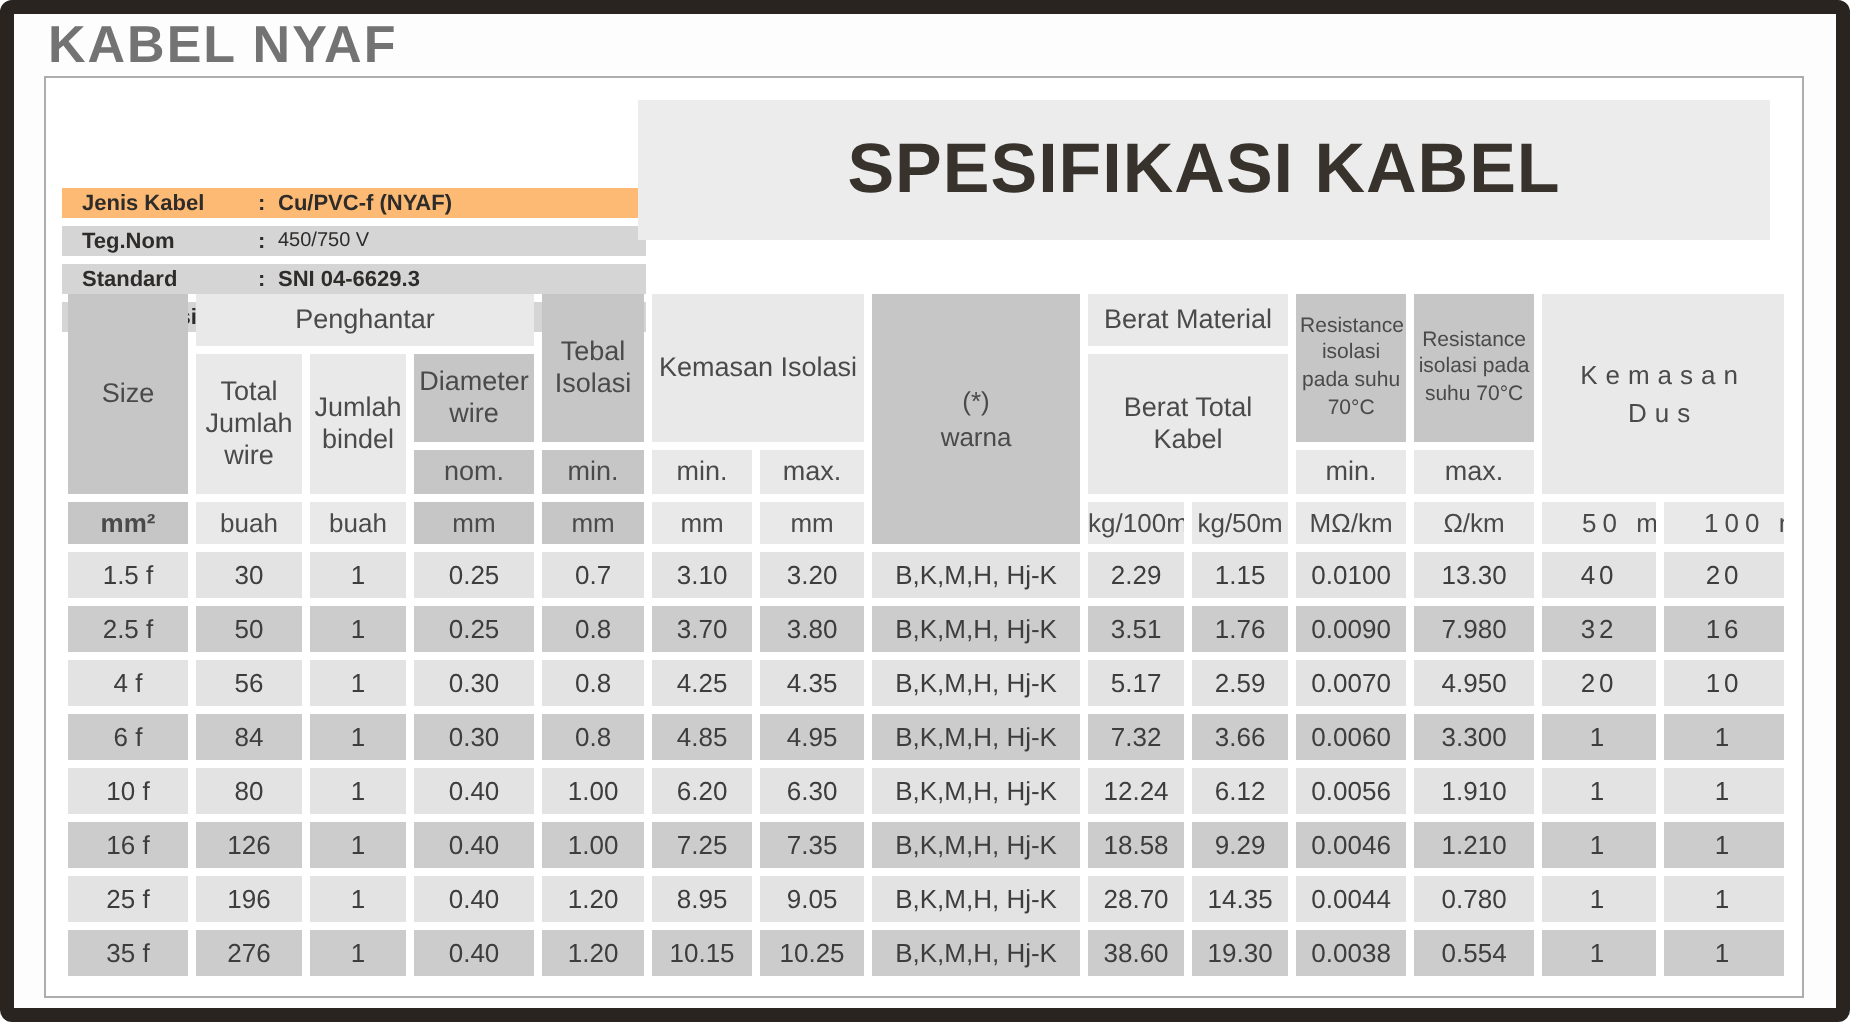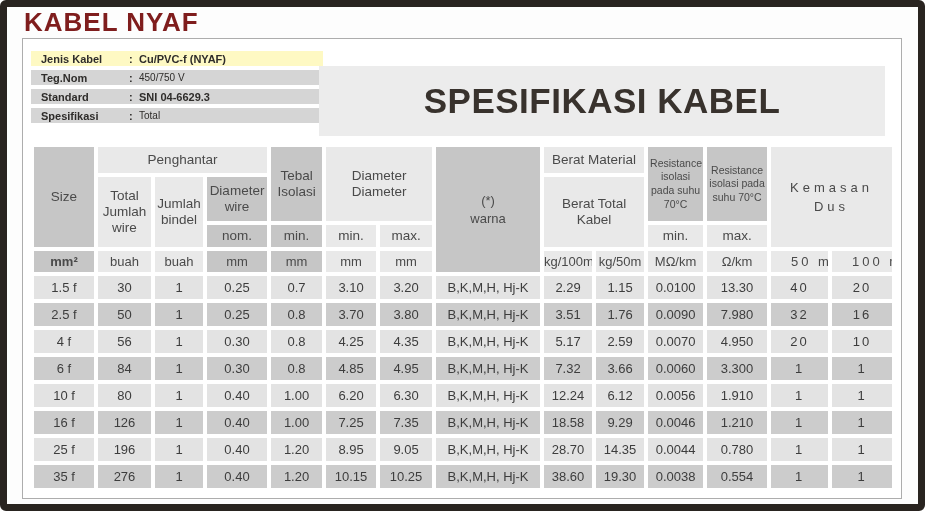--- a/index.html
+++ b/index.html
@@ -1,35 +1,35 @@
 <!DOCTYPE html>
 <html><head>
 <meta charset="utf-8">
 <style>
   * { margin:0; padding:0; box-sizing:border-box; }
   html,body { width:925px; height:511px; overflow:hidden; background:#ffffff;
               font-family:"Liberation Sans","DejaVu Sans",sans-serif; }
   .frame { position:relative; width:925px; height:511px;
            border:7px solid #292420; border-radius:6px; background:#fdfdfd; }
   .page-title { position:absolute; top:0px; left:17px; font-size:26px; font-weight:bold;
-                color:#7f1d1d; letter-spacing:1px; }
+                color:#737373; letter-spacing:1px; }
   .content { position:absolute; left:15px; top:31px; width:880px; height:461px;
              border:1px solid #adadad; background:#ffffff; }
   
   .info { position:absolute; left:8px; top:12px; width:292px; }
   .info-row { height:15px; margin-bottom:4px; background:#d5d5d5; display:flex;
               align-items:center; padding-left:10px; font-size:11px; color:#2e2c2a; }
-  .info-row:first-child { background:#fef9c3; }
+  .info-row:first-child { background:#fdba74;margin-top:43px; }
   .info-label { font-weight:bold; width:88px; }
   .info-sep { width:10px; font-weight:bold; }
   .info-value { }
   .info-row:nth-child(1) .info-value, .info-row:nth-child(3) .info-value { font-weight:bold; }
   .info-row:nth-child(2) .info-value, .info-row:nth-child(4) .info-value { font-size:10px; }
   
-  .banner { position:absolute; left:296px; top:27px; width:566px; height:70px;
+  .banner { position:absolute; left:296px; top:11px; width:566px; height:70px;
             background:#ececec; display:flex; align-items:center; justify-content:center;
             font-size:35px; font-weight:bold; color:#38322d; letter-spacing:0.5px; }
   
   table.spec { position:absolute; left:7px; top:104px; width:866px;
                border-collapse:separate; border-spacing:4px; table-layout:fixed; }
   th, td { text-align:center; vertical-align:middle; overflow:hidden; }
   th { font-weight:normal; color:#4a4a4a; font-size:13.5px; line-height:1.2; }
   td { color:#3d3d3d; font-size:13px; }
   .hd { background:#c6c6c6; }
   .hl { background:#e9e9e9; }
@@ -96,21 +96,21 @@
           <col style="width:55px">
           <col style="width:60px">
         <col style="width:57px">
           <col style="width:60px">
       </colgroup>
       <thead>
         <tr class="h1">
           <th rowspan="3" class="hd">Size</th>
           <th colspan="3" class="hl">Penghantar</th>
           <th rowspan="2" class="hd">Tebal Isolasi</th>
-          <th colspan="2" rowspan="2" class="hl">Diameter Diameter</th>
+          <th colspan="2" rowspan="2" class="hl">Kemasan Isolasi</th>
           <th rowspan="4" class="hd warna-h">
             <div>(*)</div>
             <div>warna</div>
           </th>
           <th colspan="2" class="hl">Berat Material</th>
           <th rowspan="2" class="hd res-h">Resistance isolasi pada suhu 70°C</th>
           <th rowspan="2" class="hd res-h">Resistance isolasi pada suhu 70°C</th>
           <th colspan="2" rowspan="3" class="hl kemasan">Kemasan Dus</th>
         </tr>
         <tr class="h2">

